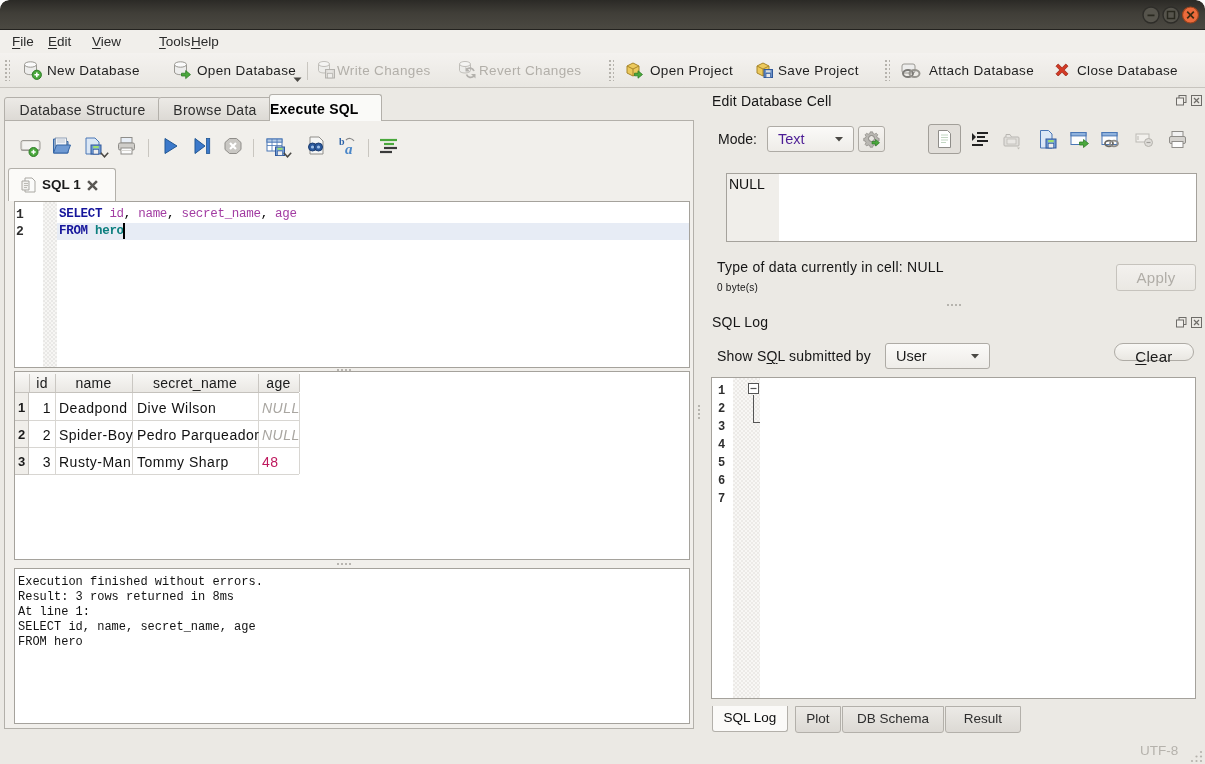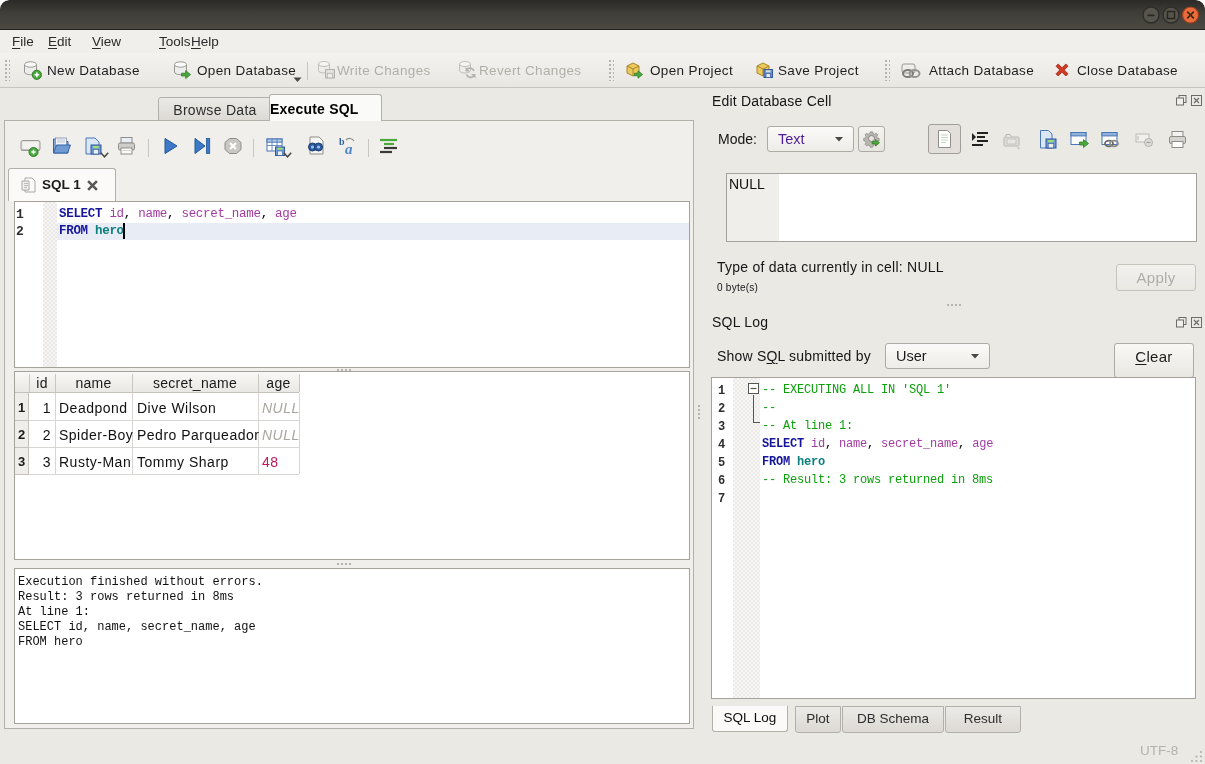--- a/index.html
+++ b/index.html
@@ -97,20 +97,21 @@
     <ellipse cx="14.5" cy="13.5" rx="5" ry="3.6" fill="none" stroke="#97958f" stroke-width="2"></ellipse>
   </svg>
   <span class="a lbl" style="left:929px">Attach Database</span>
 
   <svg class="a" style="left:1053px;top:8px" width="18" height="18" viewBox="0 0 18 18">
     <path d="M3 5.2 L5.2 3 L9 6.8 L12.8 3 L15 5.2 L11.2 9 L15 12.8 L12.8 15 L9 11.2 L5.2 15 L3 12.8 L6.8 9 z" fill="#d23a26" stroke="#9c2718" stroke-width=".8"></path>
   </svg>
   <span class="a lbl" style="left:1077px">Close Database</span>
 </div>
 
+<div class="a tabi" style="left:4px;top:97px;width:155px;height:23px;line-height:24px;border-radius:3px 3px 0 0;font-size:14px;letter-spacing:.3px">Database Structure</div>
 <div class="a tabi" style="left:158px;top:97px;width:112px;height:23px;line-height:24px;border-radius:3px 3px 0 0;font-size:14px;letter-spacing:.3px">Browse Data</div>
 <div class="a" style="left:269px;top:94px;width:113px;height:27px;background:#fafaf8;border:1px solid #b3b0aa;border-bottom:none;border-radius:3px 3px 0 0;font-size:14px;letter-spacing:.2px;color:#000;line-height:28px;box-sizing:border-box;font-weight:bold">Execute SQL</div>
 
 <div class="a" style="left:4px;top:120px;width:690px;height:609px;background:#f1efeb;border:1px solid #b3b0aa;box-sizing:border-box"></div>
 <div class="a" style="left:270px;top:120px;width:111px;height:1px;background:#fafaf8"></div>
 
 <svg class="a" style="left:19px;top:136px" width="24" height="22" viewBox="0 0 24 22">
   <rect x="2" y="4.5" width="19" height="10" rx="2" fill="#e3e1dd" stroke="#9b9994"></rect>
   <rect x="3.5" y="6" width="16" height="7" rx="1.2" fill="#f3f2f0"></rect>
   <path d="M2 14 h19" stroke="#9b9994"></path>
@@ -390,38 +391,32 @@
       <rect x="0.5" y="0.5" width="10" height="10" fill="none" stroke="#6e6c68"></rect>
       <path d="M3 3 L8 8 M8 3 L3 8" stroke="#6e6c68" stroke-width="1.2"></path>
     </svg>
 
 <span class="a" style="left:717px;top:348px;font-size:14px;letter-spacing:.2px;color:#151515">Show S<u>Q</u>L submitted by</span>
 <div class="a" style="left:885px;top:343px;width:105px;height:26px;background:linear-gradient(#fbfaf8,#eeece8);border:1px solid #aeaba5;border-radius:3px;box-sizing:border-box"></div>
 <span class="a" style="left:896px;top:348px;font-size:14.5px;color:#1a1a1a">User</span>
 <svg class="a" style="left:970px;top:353px" width="10" height="7">
       <path d="M1 1 L5 5.6 L9 1" fill="#4a4844"></path>
     </svg>
-<div class="a" style="left:1114px;top:343px;width:80px;height:35px;background:linear-gradient(#f9f8f5,#e9e7e2);border:1px solid #aeaba5;border-radius:3px;box-sizing:border-box;text-align:center;line-height:26px;font-size:15px;letter-spacing:.3px;color:#1a1a1a"><u>C</u>lear</div>
+<div class="a" style="left:1114px;top:343px;width:80px;height:18px;background:linear-gradient(#f9f8f5,#e9e7e2);border:1px solid #aeaba5;border-radius:10px;box-sizing:border-box;text-align:center;line-height:26px;font-size:15px;letter-spacing:.3px;color:#1a1a1a"><u>C</u>lear</div>
 
 <div class="a box" style="left:711px;top:377px;width:485px;height:322px;box-sizing:border-box"></div>
 <div class="a" style="left:733px;top:378px;width:27px;height:320px;background:repeating-conic-gradient(#eceae7 0% 25%,#f8f7f5 0% 50%) 0 0/4px 4px"></div>
 <div class="a mono" style="left:718px;top:382px;font-size:12px;line-height:18px;font-weight:bold;color:#2e2e2e">1<br>2<br>3<br>4<br>5<br>6<br>7</div>
 
 <div class="a" style="left:753px;top:395px;width:1px;height:27px;background:#555"></div>
 <div class="a" style="left:753px;top:422px;width:7px;height:1px;background:#555"></div>
 <svg class="a" style="left:748px;top:383px" width="11" height="11">
       <rect x="0.5" y="0.5" width="10" height="10" fill="#fff" stroke="#555"></rect>
       <path d="M2.5 5.5 h6" stroke="#555" stroke-width="1.2"></path>
     </svg>
-<div class="a mono" style="left:762px;top:381px;font-size:12px;letter-spacing:-.2px;line-height:18px;white-space:pre"><span style="color:#0ca00c">-- EXECUTING ALL IN 'SQL 1'
---
--- At line 1:</span>
-<b style="color:#16169c">SELECT</b> <span style="color:#a23ca2">id</span>, <span style="color:#a23ca2">name</span>, <span style="color:#a23ca2">secret_name</span>, <span style="color:#a23ca2">age</span>
-<b style="color:#16169c">FROM</b> <b style="color:#0d7f7f">hero</b>
-<span style="color:#0ca00c">-- Result: 3 rows returned in 8ms</span></div>
 
 <div class="a" style="left:712px;top:706px;width:76px;height:26px;background:#fbfaf8;border:1px solid #b3b0aa;border-top:none;border-radius:0 0 3px 3px;box-sizing:border-box;text-align:center;line-height:24px;font-size:13.5px;color:#0e0e0e">SQL Log</div>
 <div class="a tabi" style="left:795px;top:706px;width:44px;height:25px;line-height:24px;border-radius:0 0 3px 3px">Plot</div>
 <div class="a tabi" style="left:842px;top:706px;width:100px;height:25px;line-height:24px;border-radius:0 0 3px 3px">DB Schema</div>
 <div class="a tabi" style="left:945px;top:706px;width:74px;height:25px;line-height:24px;border-radius:0 0 3px 3px">Result</div>
 
 <span class="a" style="left:1140px;top:743px;font-size:13.5px;color:#b5b2ac">UTF-8</span>
 <svg class="a" style="left:1190px;top:750px" width="13" height="13">
   <g fill="#b5b2ac">
         <circle cx="11" cy="2" r="1.1"></circle>

